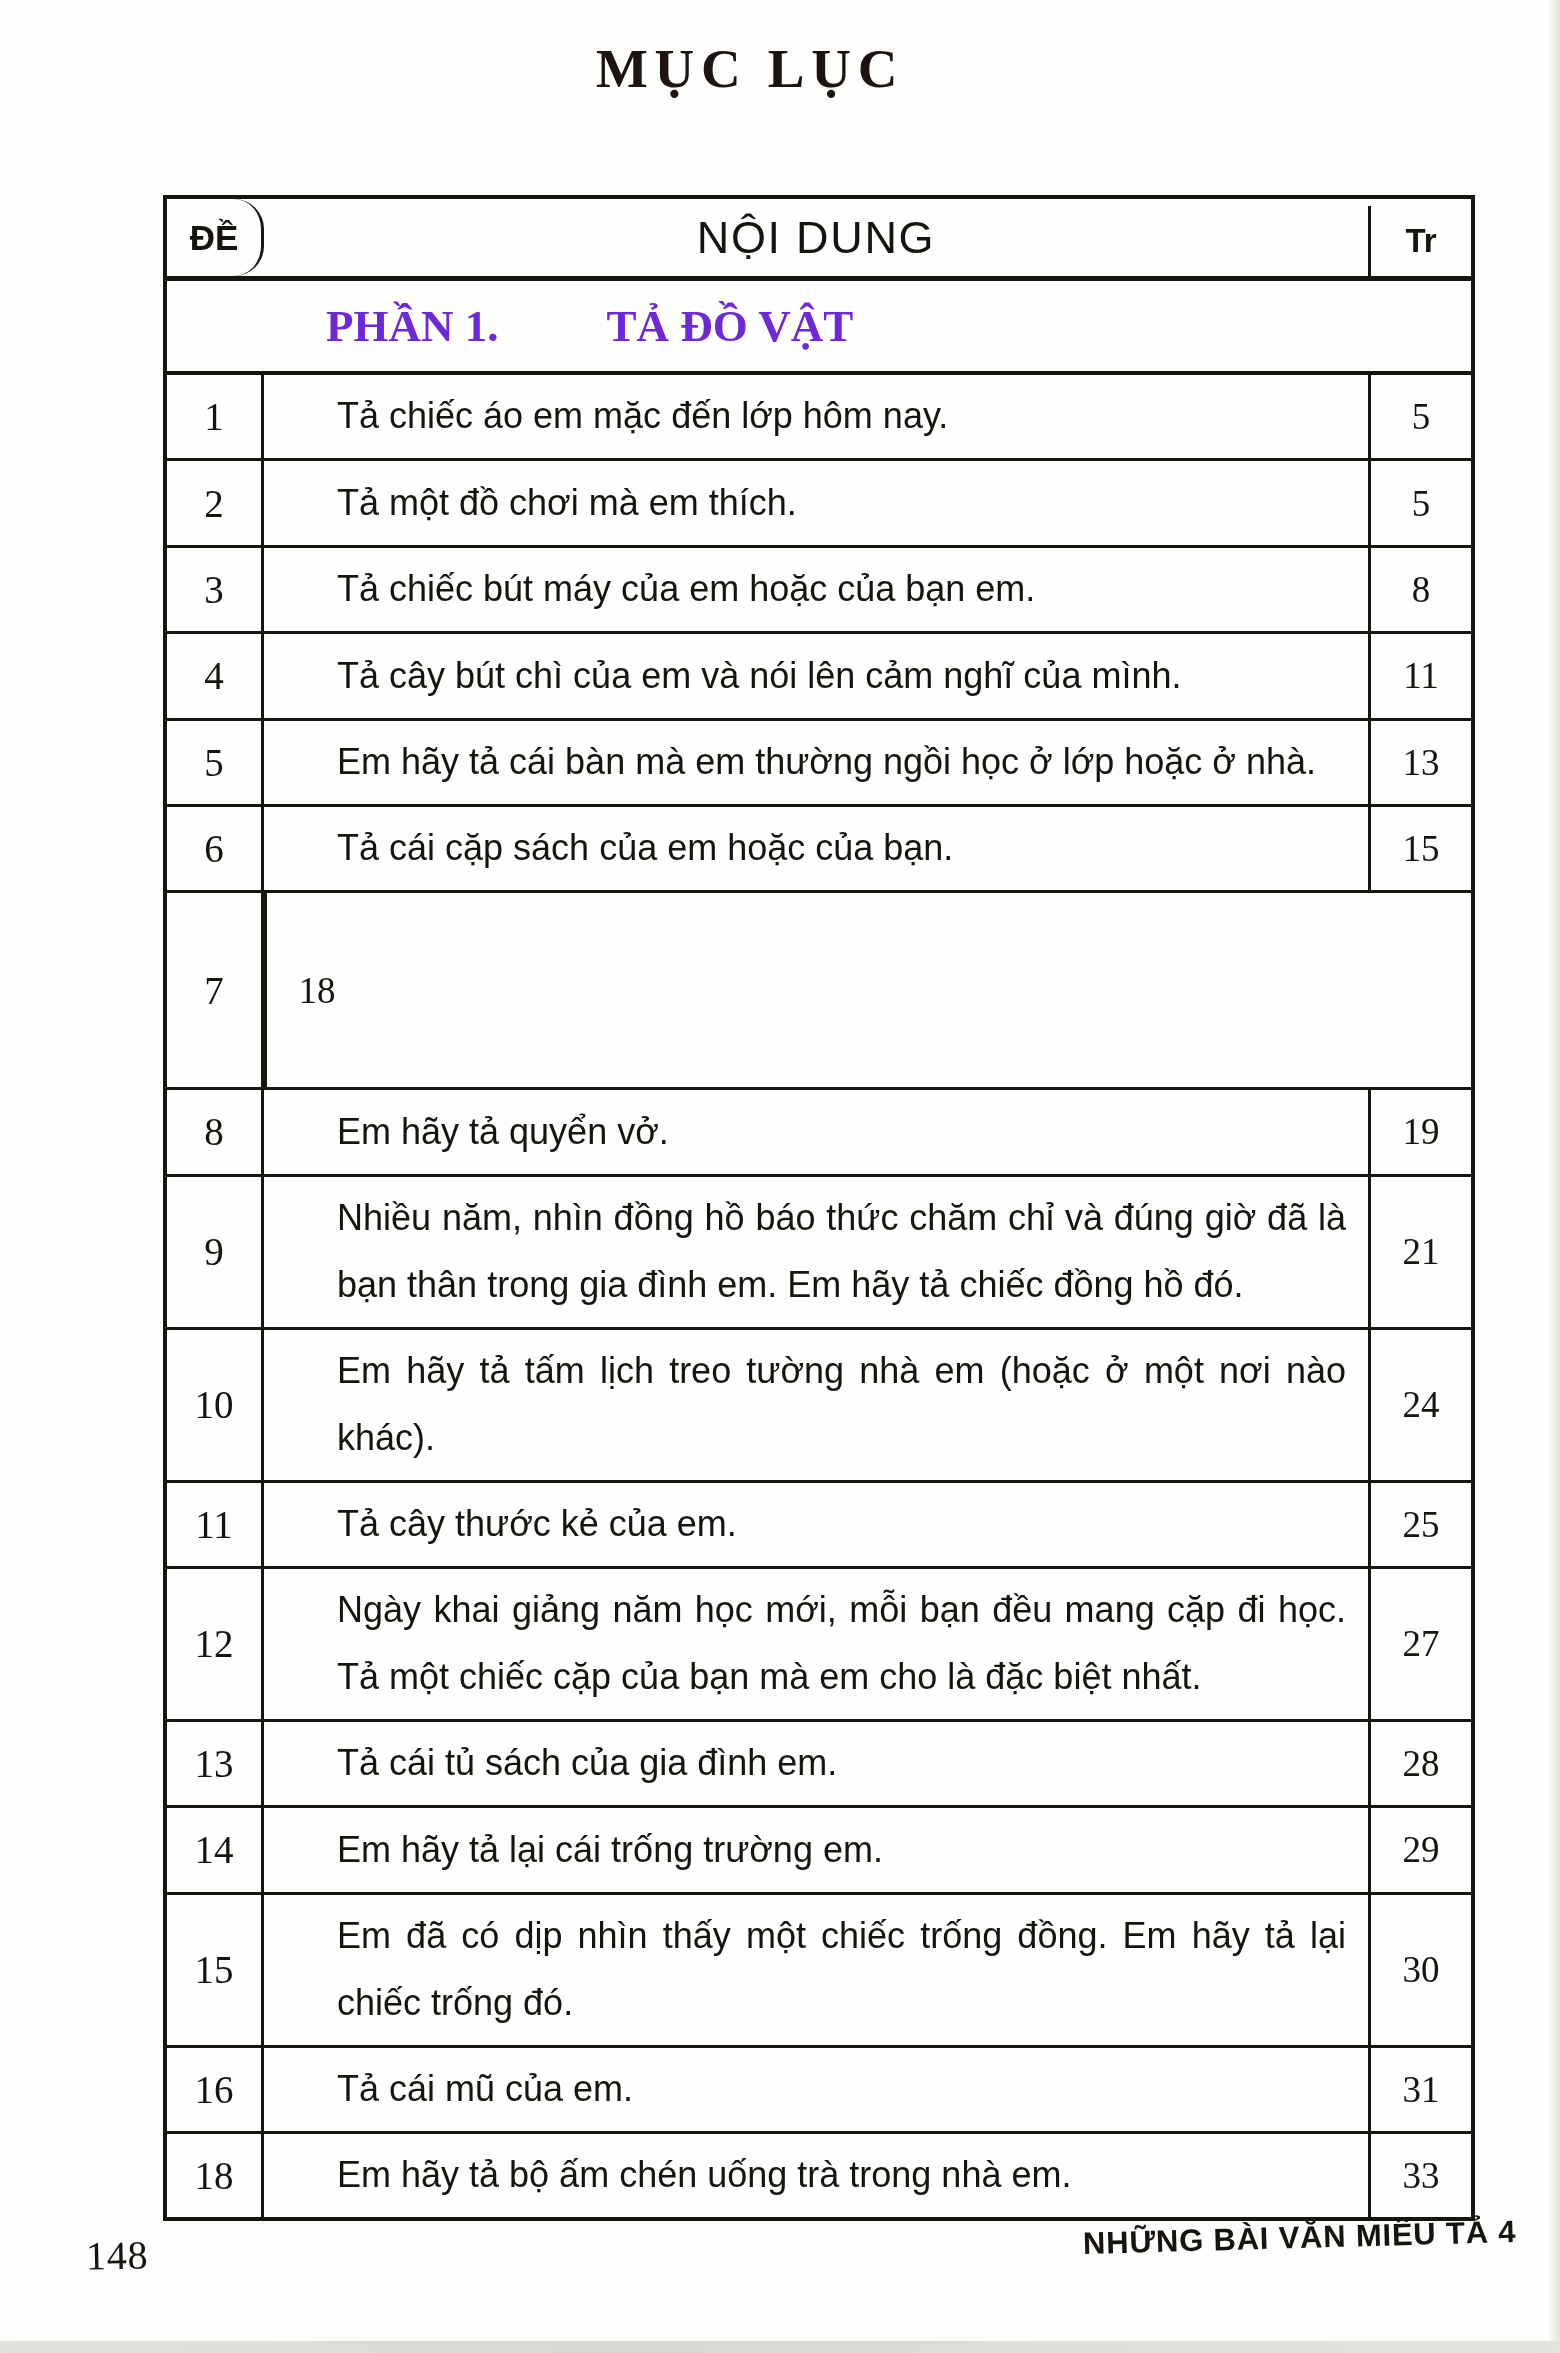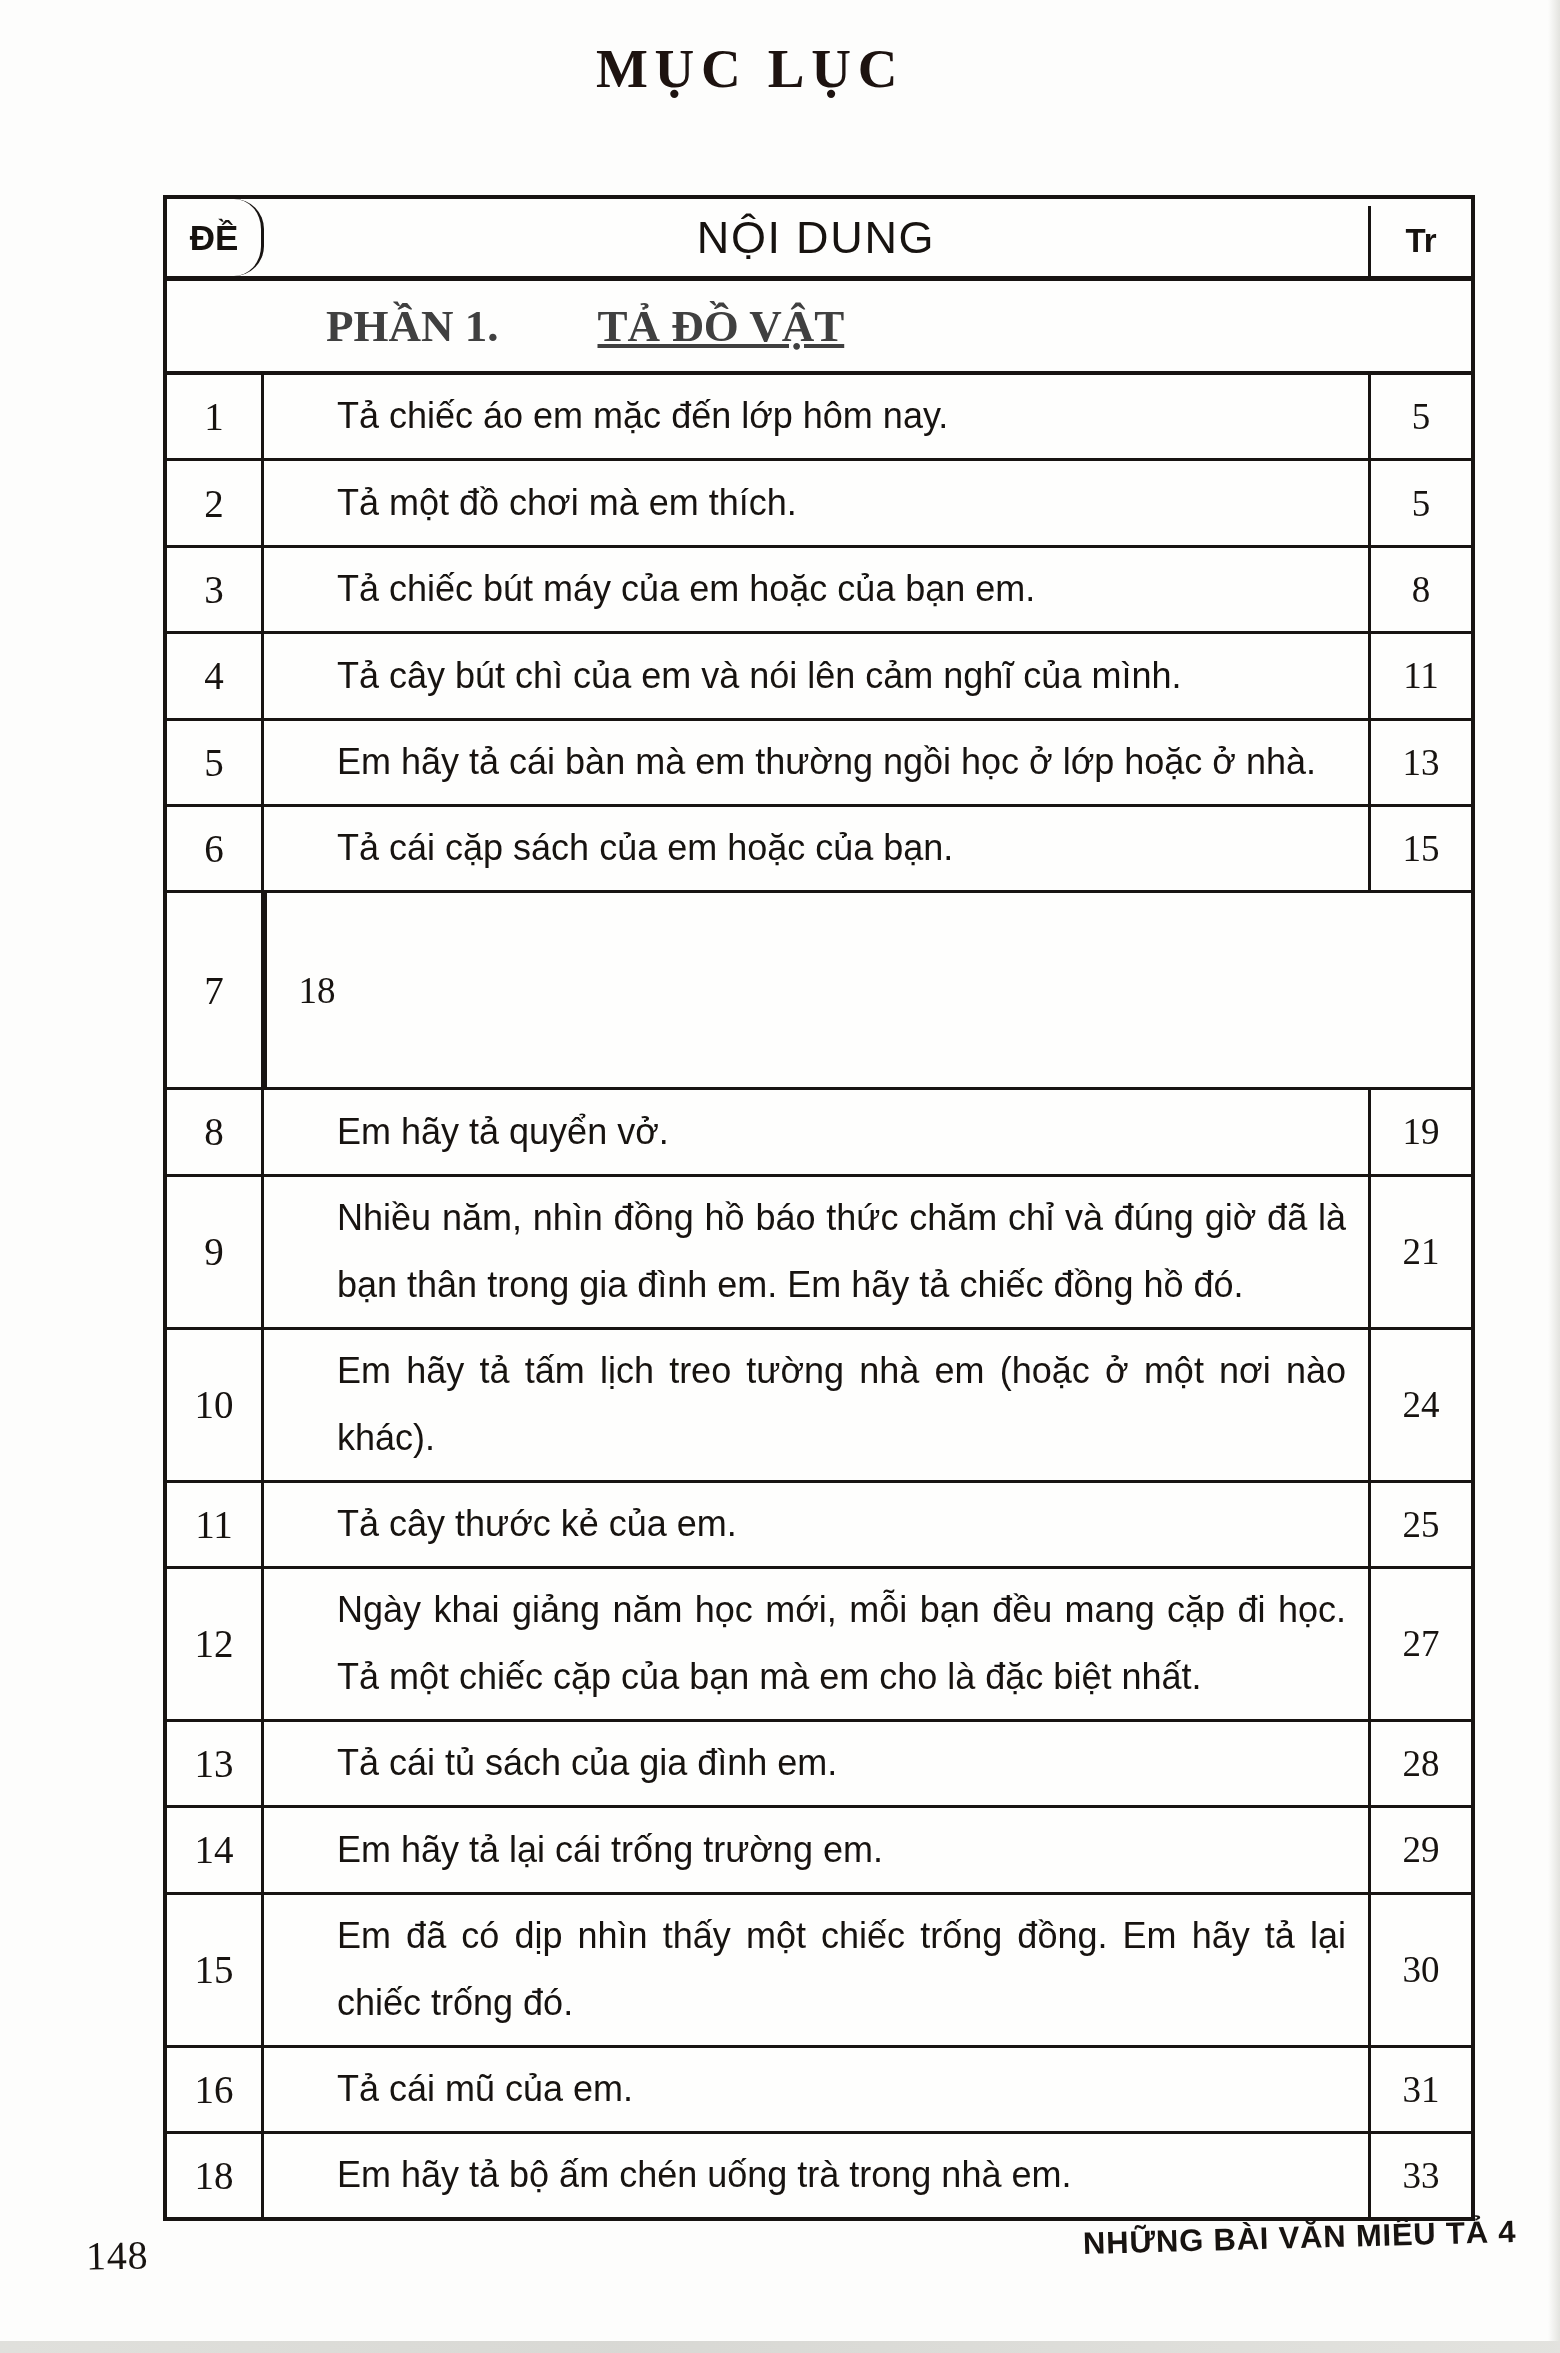--- a/index.html
+++ b/index.html
@@ -60,23 +60,24 @@
   }
 
   
   .section{
     min-height:90px;
     display:flex;align-items:center;
     border-bottom:4.2px solid #181412;
     padding-left:159px;
     font-family:"Liberation Serif", serif;
     font-weight:bold;font-size:45px;
-    color:#404040;
-  }
-  .section .sec-title{margin-left:99px;text-decoration:underline;}
+    color:#6d28d9;
+    gap:48px;
+  }
+  .section .sec-title{margin-left:60px;}
 
   
   .c-de{
     width:94px;flex:0 0 94px;border-right:3.3px solid #181412;
     display:flex;align-items:center;justify-content:center;
     font-family:"Liberation Serif", serif;
     font-size:39px;
   }
   .c-topic{
     flex:1;

